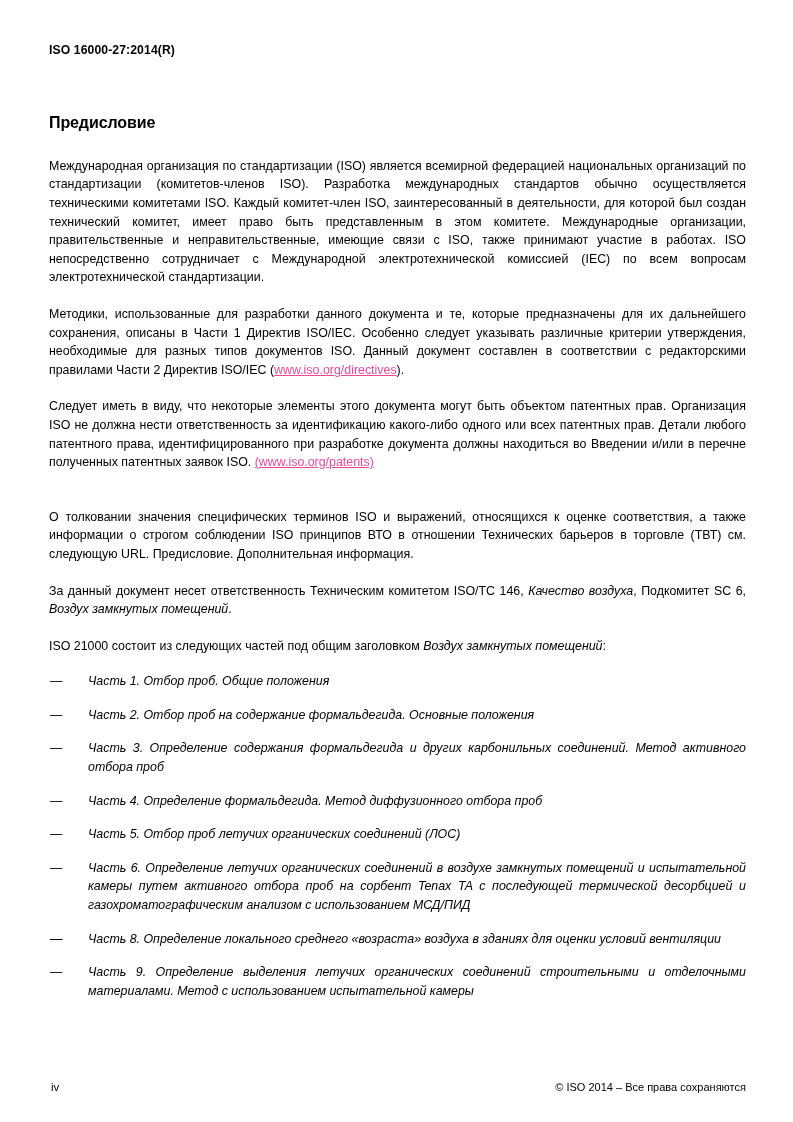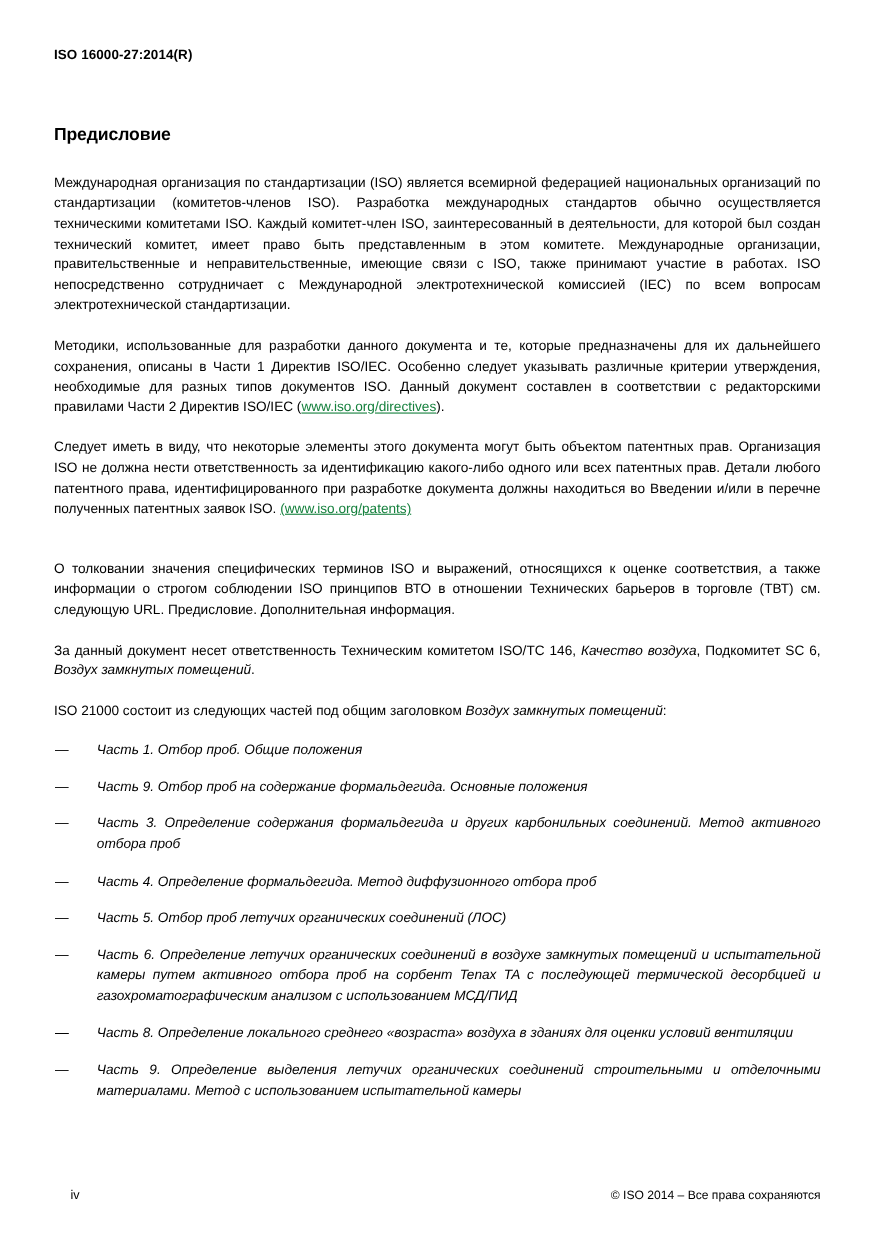--- a/index.html
+++ b/index.html
@@ -48,21 +48,21 @@
     line-height: 18.6px;
     text-align: justify;
     margin: 0;
     padding: 0;
     hyphens: none;
   }
   .spacer-after-title { height: 25px; }
   .par-gap { height: 18px; }
   .small-gap { height: 17px; }
   a.link {
-    color: #15803d;
+    color: #ec4899;
   }
   em, .ital {
     font-style: italic;
   }
   ul.parts-list {
     list-style: none;
     margin: 0;
     padding: 0;
   }
   ul.parts-list li {
@@ -77,21 +77,21 @@
   ul.parts-list li .dash {
     position: absolute;
     left: 1px;
     top: 0;
     font-style: normal;
     font-size: 12.4px;
     line-height: 18.6px;
   }
   .footer {
     position: absolute;
-    left: 64px;
+    left: 51px;
     right: 47px;
     bottom: 29px;
     display: flex;
     justify-content: space-between;
     align-items: baseline;
     font-size: 11px;
     text-align: right;
   }
   .footer .page-number {
     font-size: 11.5px;
@@ -136,21 +136,21 @@
     <p class="body-par"><span>За данный документ несет ответственность Техническим комитетом ISO/TC 146, </span><em>Качество воздуха</em><span>, Подкомитет SC 6, </span><em>Воздух замкнутых помещений</em><span>.</span></p>
 
     <div class="par-gap"></div>
 
     <p class="body-par"><span>ISO 21000 состоит из следующих частей под общим заголовком </span><em>Воздух замкнутых помещений</em><span>:</span></p>
 
     <div class="small-gap"></div>
 
     <ul class="parts-list">
       <li><span class="dash">—</span><span>Часть 1. Отбор проб. Общие положения</span></li>
-      <li><span class="dash">—</span><span>Часть 9. Отбор проб на содержание формальдегида. Основные положения</span></li>
+      <li><span class="dash">—</span><span>Часть 2. Отбор проб на содержание формальдегида. Основные положения</span></li>
       <li><span class="dash">—</span><span>Часть 3. Определение содержания формальдегида и других карбонильных соединений. Метод активного отбора проб</span></li>
       <li><span class="dash">—</span><span>Часть 4. Определение формальдегида. Метод диффузионного отбора проб</span></li>
       <li><span class="dash">—</span><span>Часть 5. Отбор проб летучих органических соединений (ЛОС)</span></li>
       <li><span class="dash">—</span><span>Часть 6. Определение летучих органических соединений в воздухе замкнутых помещений и испытательной камеры путем активного отбора проб на сорбент Tenax TA с последующей термической десорбцией и газохроматографическим анализом с использованием МСД/ПИД</span></li>
       <li><span class="dash">—</span></li>
       <li><span class="dash">—</span><span>Часть 8. Определение локального среднего «возраста» воздуха в зданиях для оценки условий вентиляции</span></li>
       <li><span class="dash">—</span><span>Часть 9. Определение выделения летучих органических соединений строительными и отделочными материалами. Метод с использованием испытательной камеры</span></li>
     </ul>
 
   </div>

